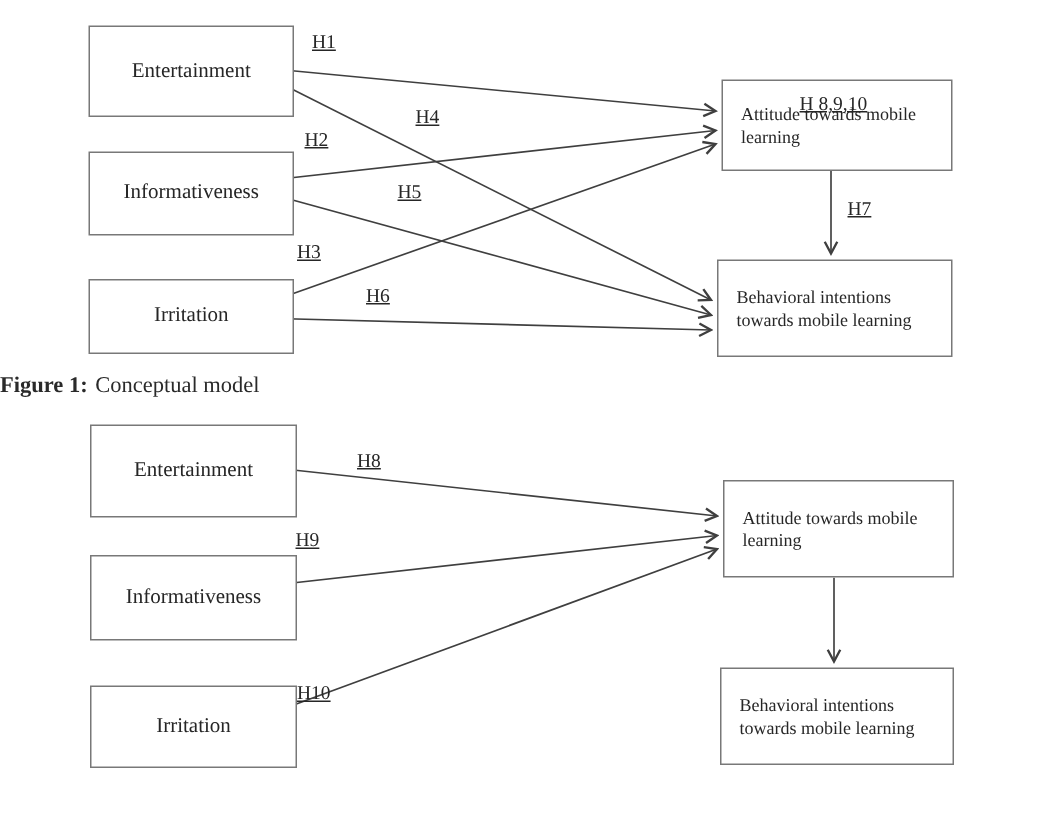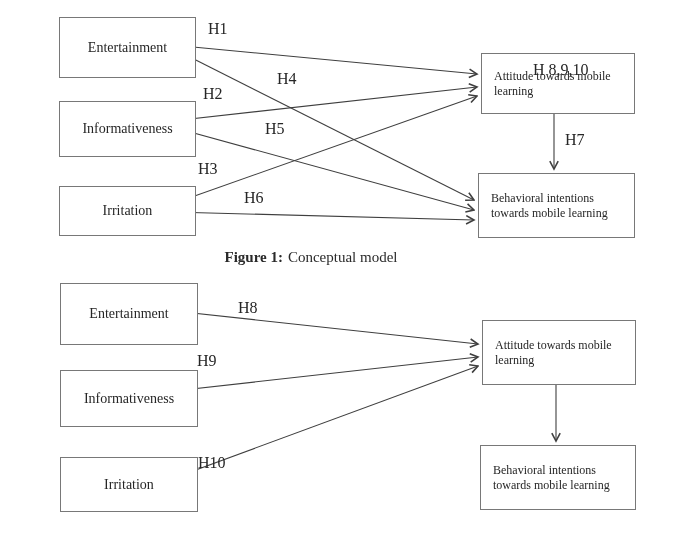--- a/index.html
+++ b/index.html
@@ -8,22 +8,22 @@
     font-family:"Liberation Serif","DejaVu Serif",serif;color:#1e1e1e;
   }
   .stage svg{position:absolute;left:0;top:0;}
   .box{
     position:absolute;background:#ffffff;border:1px solid #787878;
     box-sizing:border-box;display:flex;align-items:center;
     font-size:14px;line-height:1.22;color:#262626;
   }
   .box.center{justify-content:center;text-align:center;margin-left:24px;}
   .box.leftpad{justify-content:flex-start;text-align:left;padding:4px 20px 4px 12px;font-size:12px;}
-  .hlabel{position:absolute;font-size:16px;color:#262626;white-space:nowrap;}
-  .caption{position:absolute;left:0;width:622px;text-align:center;font-size:15px;color:#2a2a2a;}
+  .hlabel{position:absolute;font-size:13px;color:#262626;white-space:nowrap;text-decoration:underline;}
+  .caption{position:absolute;left:0;width:622px;font-size:15px;color:#2a2a2a;}
   .caption .cap-label{font-weight:bold;}
   .caption .cap-text{margin-left:5px;}
 </style>
 </head>
 <body>
 
 <div class="stage">
 
   <svg width="695" height="558" viewBox="0 0 695 558">
     <defs>

